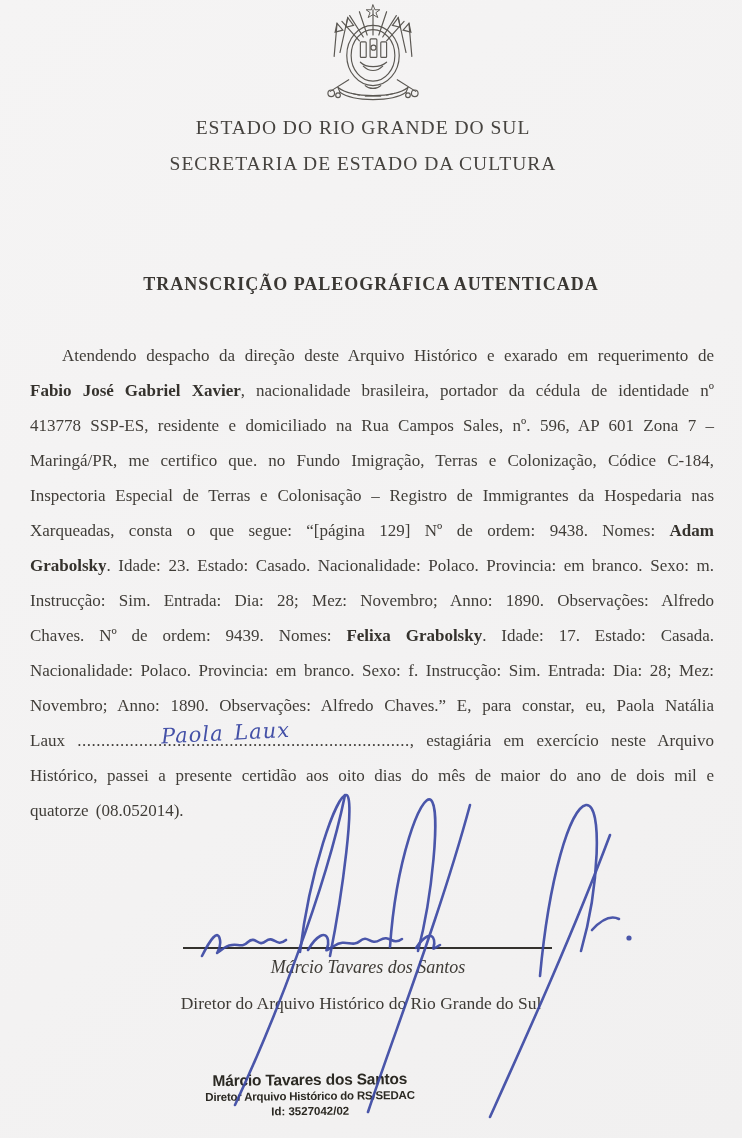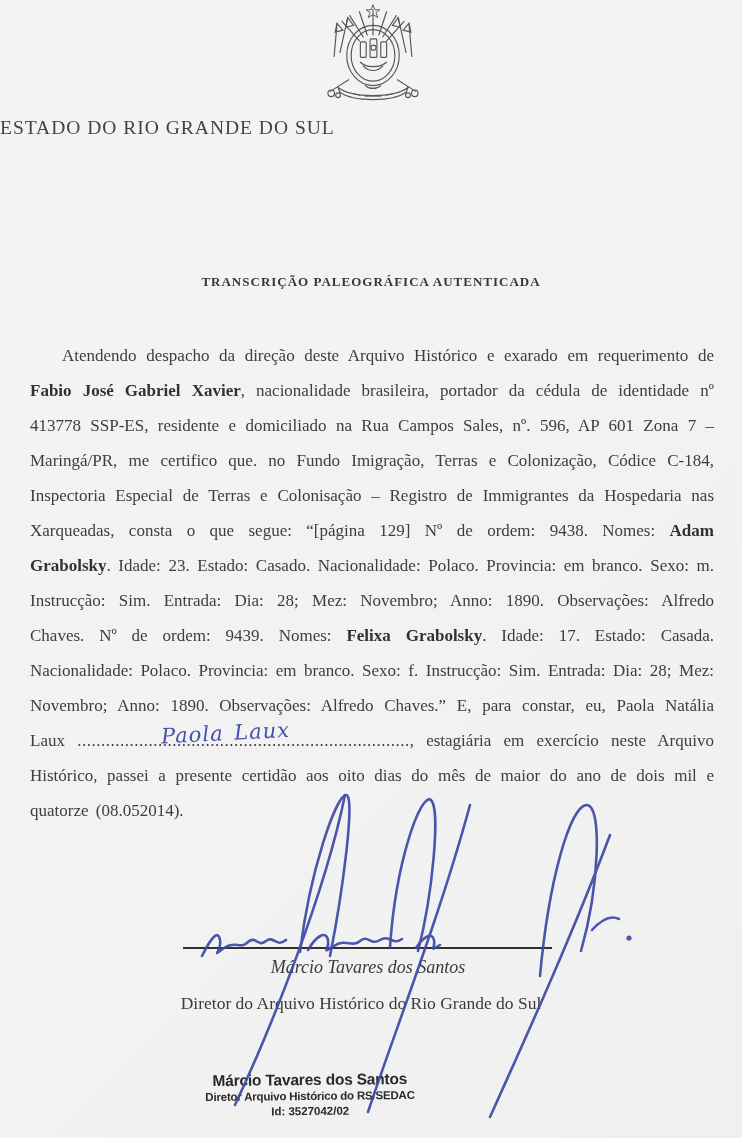--- a/index.html
+++ b/index.html
@@ -7,26 +7,26 @@
     position:relative;
     width:742px;height:1138px;
     background:linear-gradient(135deg,#f5f4f4 0%,#f3f2f2 55%,#f1f0f0 100%);
     font-family:"Liberation Serif", serif;
     color:#3e3b37;
     overflow:hidden;
   }
   
   .coat{position:absolute;left:303px;top:2px;width:140px;height:102px;}
   .coat svg{width:100%;height:100%;}
-  .org{position:absolute;left:0;top:110px;width:726px;text-align:left;
+  .org{position:absolute;left:0;top:110px;width:726px;text-align:center;
        font-size:19.5px;line-height:36px;letter-spacing:1px;color:#46433f;}
   .org div{white-space:nowrap;}
   
   .doc-title{position:absolute;left:0;top:274px;width:742px;text-align:center;
-       font-weight:bold;font-size:13px;letter-spacing:1px;color:#3a3733;margin:0;}
+       font-weight:bold;font-size:18px;letter-spacing:1px;color:#3a3733;margin:0;}
   
   .body-text{
     position:absolute;left:30px;top:338px;width:684px;
     font-size:17px;line-height:35px;text-align:justify;text-indent:32px;
     word-spacing:3px;margin:0;color:#403d38;
   }
   .body-text b{color:#35322d;}
   .dotwrap{position:relative;letter-spacing:0.5px;}
   .hand-sign{
     position:absolute;left:52px;top:-14px;
@@ -98,20 +98,21 @@
       <path d="M36 93 C50 103 90 103 104 93"></path>
       <path d="M34 88 L36 93 M106 88 L104 93"></path>
       <path d="M48 94 L56 96 M62 97 L78 97 M84 96 L92 94" stroke-width="1"></path>
 
       <path d="M62 86 C66 90 74 90 78 86"></path>
     </svg>
   </div>
 
   <div class="org">
     <div>ESTADO DO RIO GRANDE DO SUL</div>
+    <div>SECRETARIA DE ESTADO DA CULTURA</div>
   </div>
 
   <h1 class="doc-title">TRANSCRIÇÃO PALEOGRÁFICA AUTENTICADA</h1>
 
   <p class="body-text"><span>Atendendo despacho da direção deste Arquivo Histórico e exarado em requerimento de </span><b>Fabio José Gabriel Xavier</b><span>, nacionalidade brasileira, portador da cédula de identidade nº 413778 SSP-ES, residente e domiciliado na Rua Campos Sales, nº. 596, AP 601 Zona 7 – Maringá/PR, me certifico que. no Fundo Imigração, Terras e Colonização, Códice C-184, Inspectoria Especial de Terras e Colonisação – Registro de Immigrantes da Hospedaria nas Xarqueadas, consta o que segue: “[página 129] Nº de ordem: 9438. Nomes: </span><b>Adam Grabolsky</b><span>. Idade: 23. Estado: Casado. Nacionalidade: Polaco. Provincia: em branco. Sexo: m. Instrucção: Sim. Entrada: Dia: 28; Mez: Novembro; Anno: 1890. Observações: Alfredo Chaves. Nº de ordem: 9439. Nomes: </span><b>Felixa Grabolsky</b><span>. Idade: 17. Estado: Casada. Nacionalidade: Polaco. Provincia: em branco. Sexo: f. Instrucção: Sim. Entrada: Dia: 28; Mez: Novembro; Anno: 1890. Observações: Alfredo Chaves.” E, para constar, eu, Paola Natália Laux </span><span class="dotwrap"><span>......................................................................</span><span class="hand-sign">Paola Laux</span></span><span>, estagiária em exercício neste Arquivo Histórico, passei a presente certidão aos oito dias do mês de maior do ano de dois mil e quatorze (08.052014).</span></p>
 
   <div class="big-sign">
     <svg viewBox="0 0 520 345" fill="none" stroke="#3c49a4" stroke-width="2.6" stroke-linecap="round" stroke-linejoin="round" opacity="0.92">
 
       <path d="M205,17 C185,115 132,248 95,327"></path>

